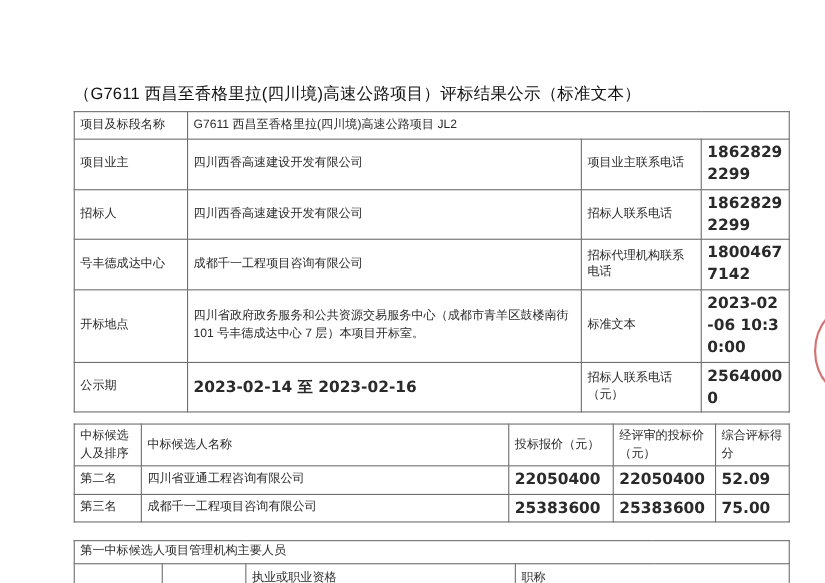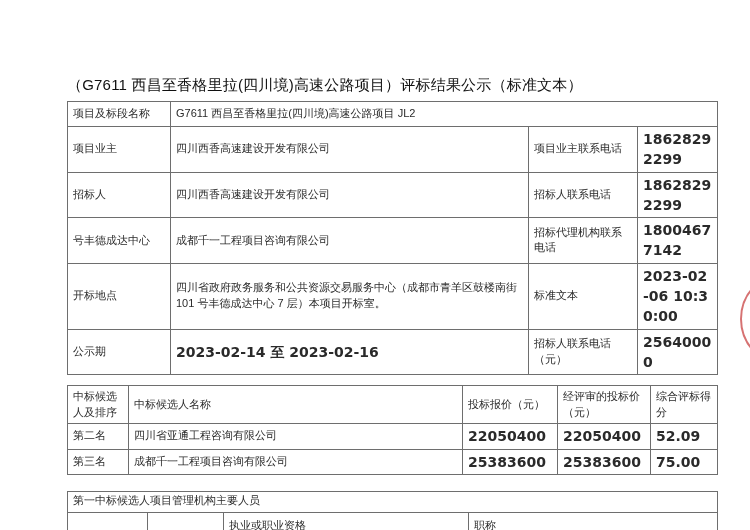--- a/index.html
+++ b/index.html
@@ -15,21 +15,21 @@
   table { border-collapse:collapse; table-layout:fixed; width:650px; }
   td {
     border:1px solid #6e6e6e; padding:2px 5px;
     font-size:11px; line-height:1.45; vertical-align:middle;
     word-break:break-all; color:#2a2a2a;
   }
   .num { font-weight:bold; font-family:"DejaVu Sans","Liberation Sans",sans-serif; font-size:14px; }
   .t2 { margin-top:10px; }
   .t3 { margin-top:16px; }
   .t3 tr:last-child td { border-bottom:2px solid #8b5cf6; }
-  .h16 td { height:14px;font-family:Liberation Mono, monospace; }
+  .h16 td { height:14px; }
   .h20 td { height:20px; }
   .h21 td { height:19px;margin-left:44px; }
   .h22 td { height:20px; }
   .h24 td { height:22px; }
   .h35 td { height:33px; }
   .h37 td { height:35px; }
   .seal {
     position:absolute; left:740px; top:271px; width:92px; height:92px;
     border:2.5px solid #c94343; border-radius:50%;
     opacity:0.75; filter:blur(0.4px);

